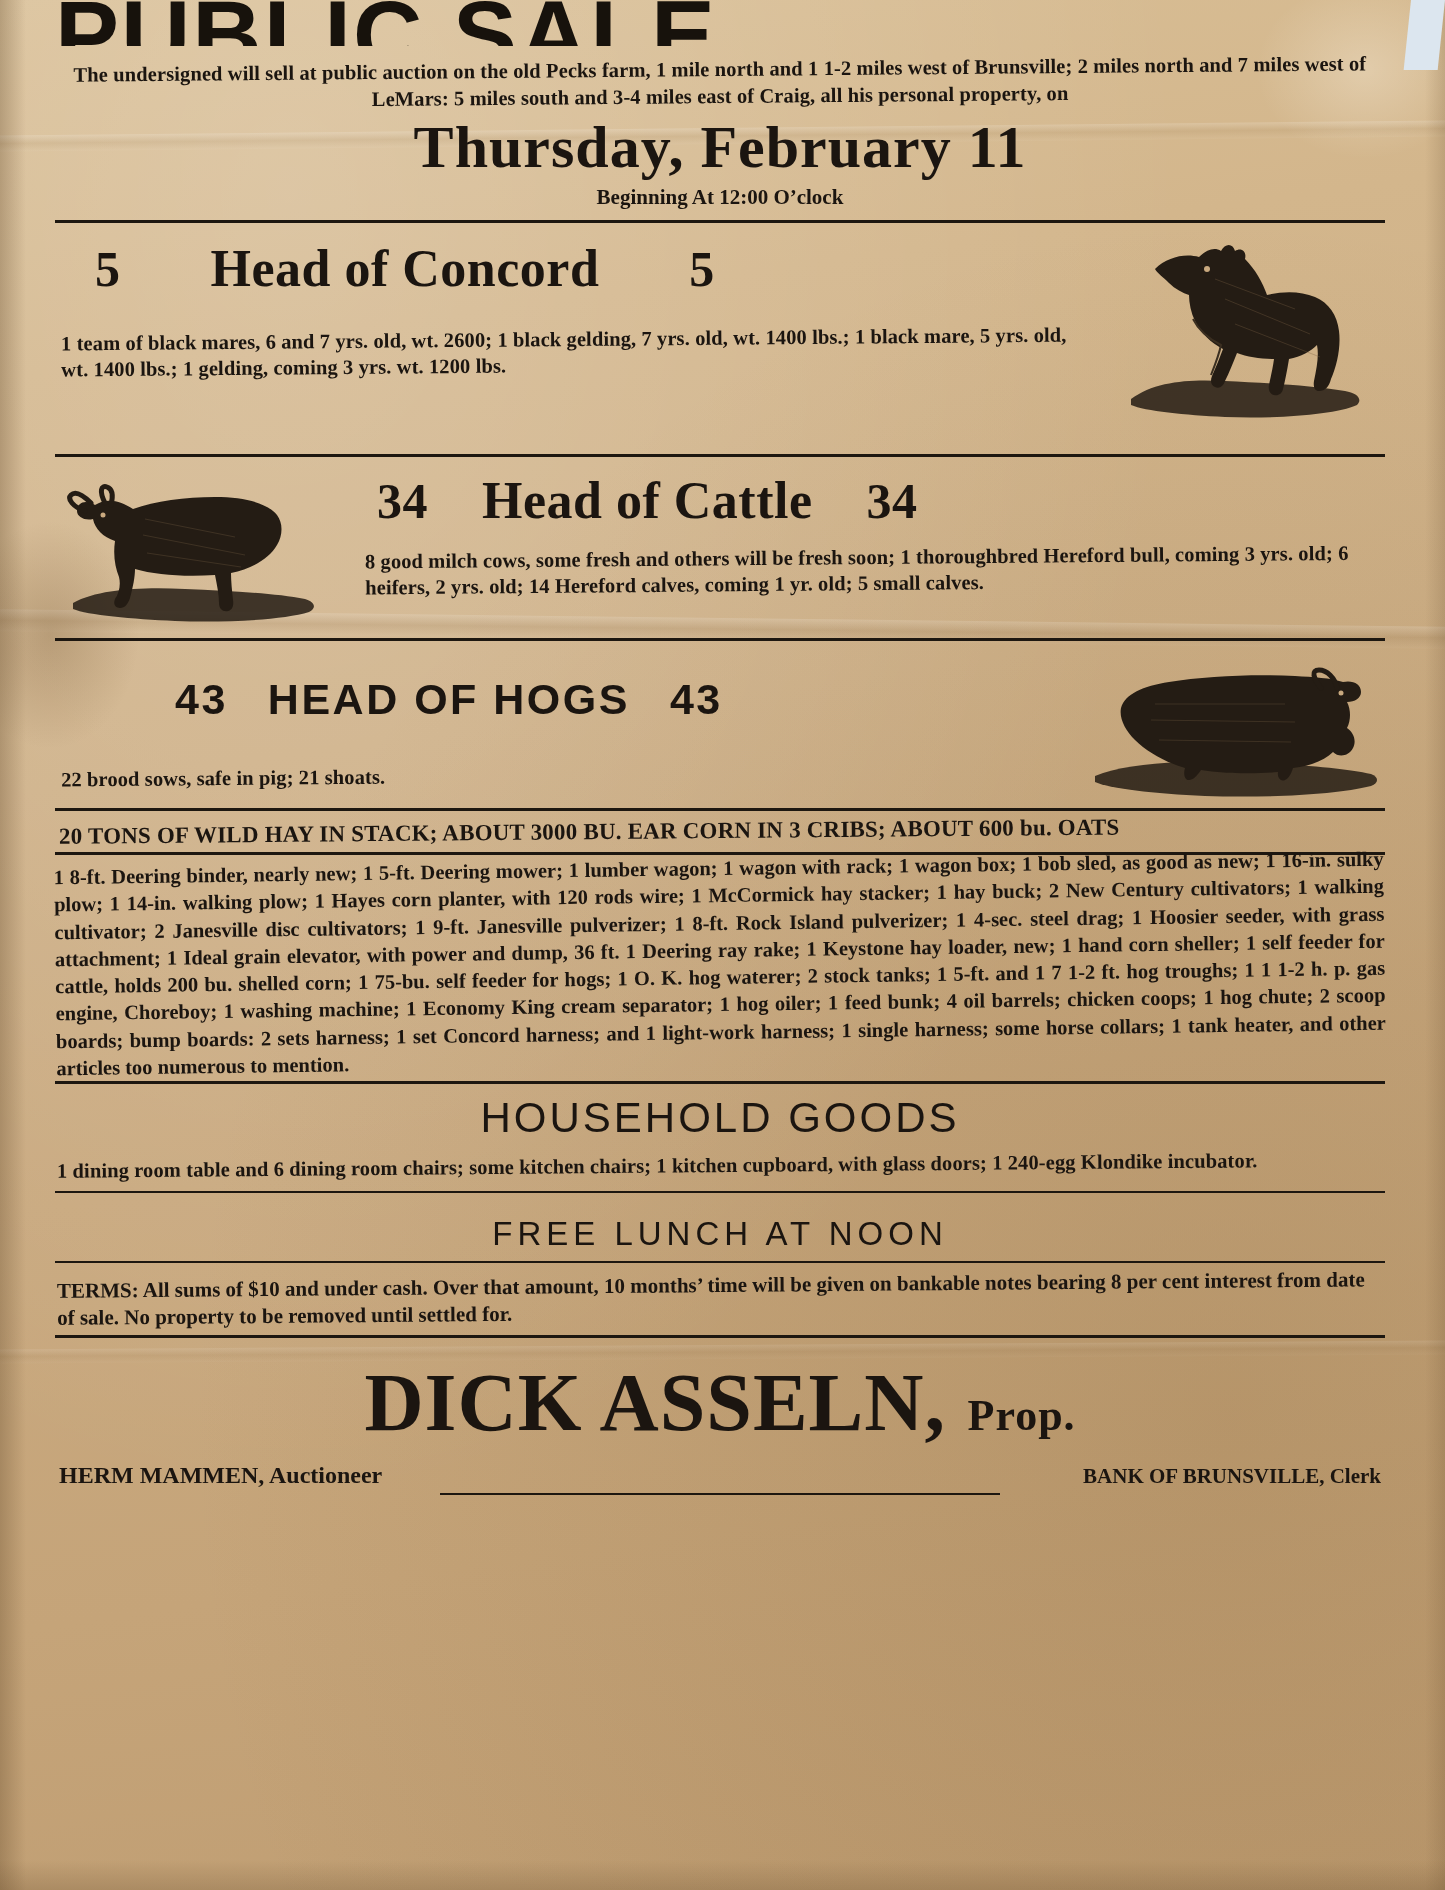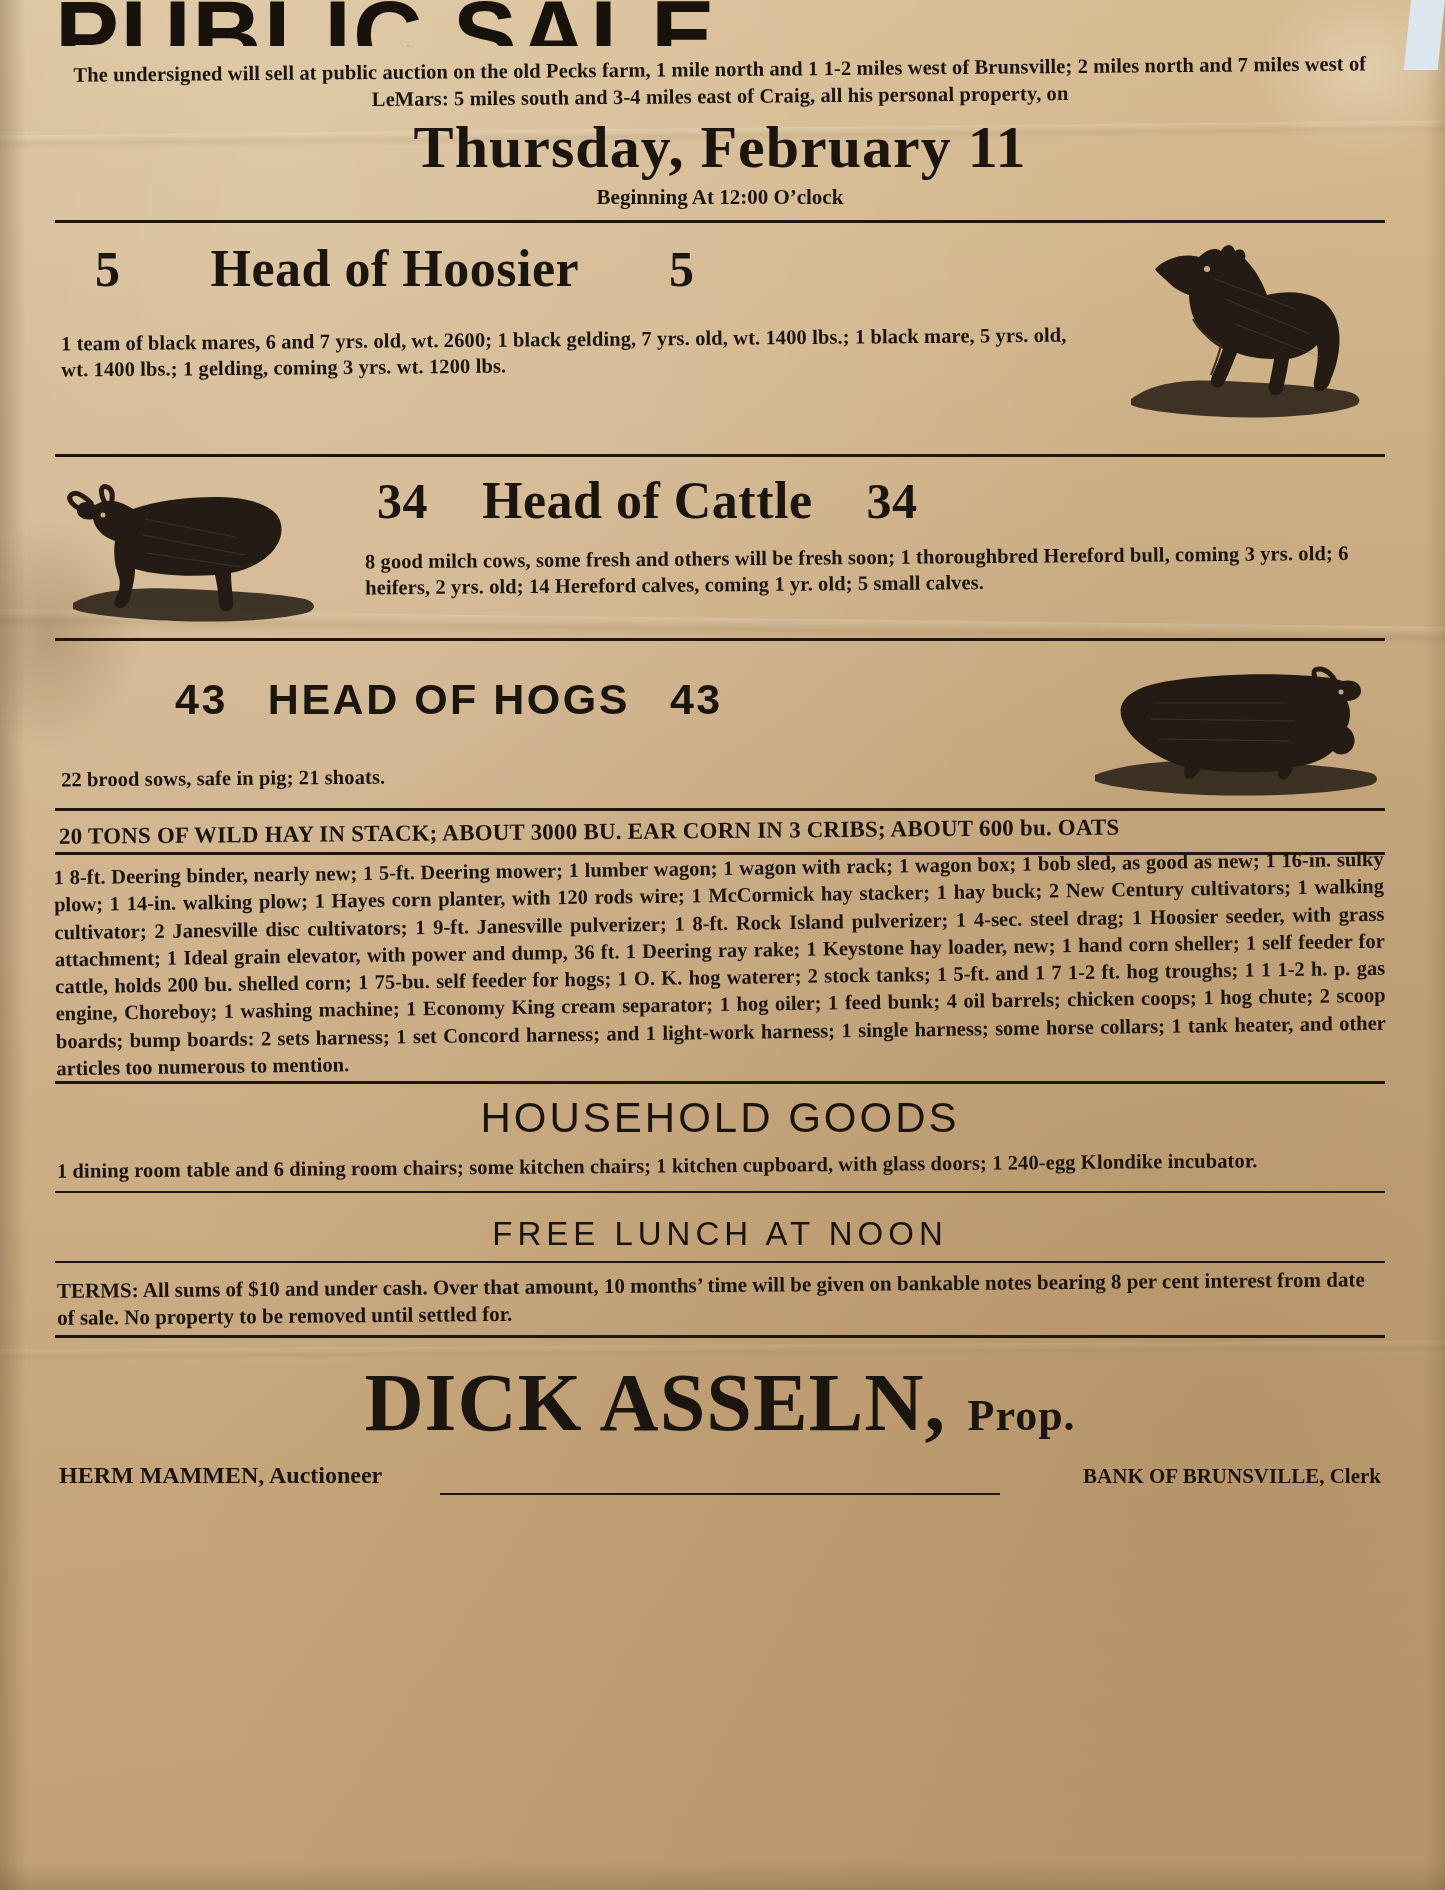--- a/index.html
+++ b/index.html
@@ -165,21 +165,21 @@
     font-size: 23px;
     letter-spacing: 0.2px;
     padding: 7px 0 8px 4px;
   }
 
   .horses-sec { padding: 16px 0 10px 0; }
   .horses-flex { display: flex; align-items: flex-start; }
   .horses-left { flex: 1 1 auto; padding-right: 10px; }
   .cattle-flex { display: flex; align-items: flex-start; }
   .cattle-right { flex: 1 1 auto; padding-left: 14px; }
-  .hogs-flex { display: flex; align-items: center; }
+  .hogs-flex { display: flex; align-items: flex-end; }
   .hogs-left { flex: 1 1 auto; }
 
   .cut-box { position: relative; }
 
   .farm-mach-title {
     font-family: "Liberation Serif", serif;
     font-weight: bold;
     font-size: 60px;
     text-align: center;
     letter-spacing: 0.5px;
@@ -272,21 +272,21 @@
     <div class="bigdate">Thursday, February 11</div>
     <div class="beginning">Beginning At 12:00 O’clock</div>
 
     <div class="rule"></div>
 
     <div class="section horses-sec">
       <div class="horses-flex">
         <div class="horses-left">
           <div class="headline-row" style="justify-content:flex-start; gap:90px; padding-left:40px;">
             <span class="headline num">5</span>
-            <span class="headline">Head of Hoosier</span>
+            <span class="headline">Head of Concord</span>
             <span class="headline num">5</span>
           </div>
           <div class="body-text slanted" style="padding:28px 10px 0 6px;">1 team of black mares, 6 and 7 yrs. old,  wt. 2600; 1 black gelding, 7 yrs. old, wt. 1400 lbs.; 1 black mare, 5 yrs. old, wt. 1400 lbs.; 1 gelding, coming 3 yrs. wt. 1200 lbs.</div>
         </div>
         <div class="cut-box" style="width:290px;height:205px;">
           <svg viewBox="0 0 290 205" width="290" height="205" aria-hidden="true">
             <g fill="#241c14">
               <path d="M36 160 C60 142 95 140 130 142 C170 144 215 146 250 152 C262 154 268 160 262 166 C240 176 180 180 130 178 C90 176 50 172 36 166 Z" opacity="0.85"></path>
               <path d="M60 30 C72 18 90 14 104 18 C112 10 120 8 126 12 C130 4 138 4 140 12 C146 8 152 12 150 20 C160 30 168 44 172 56 C188 52 206 52 220 58 C234 64 242 76 244 92 C246 108 242 126 236 140 C234 148 230 152 224 152 C220 152 218 148 219 142 C222 128 224 116 222 106 C216 112 206 118 194 120 C192 132 190 142 188 150 C187 155 183 157 179 156 C175 155 173 151 174 146 C176 136 178 128 179 120 C166 120 152 118 142 114 C138 124 134 134 130 142 C128 148 124 150 120 148 C116 146 115 142 117 137 C121 128 125 118 128 110 C116 104 106 94 100 82 C96 74 94 64 94 56 C88 54 80 50 74 44 C68 38 62 34 60 30 Z"></path>
               <path d="M98 80 C104 92 114 100 126 106 C124 116 120 126 116 136" fill="none" stroke="#3b2f21" stroke-width="2"></path>

